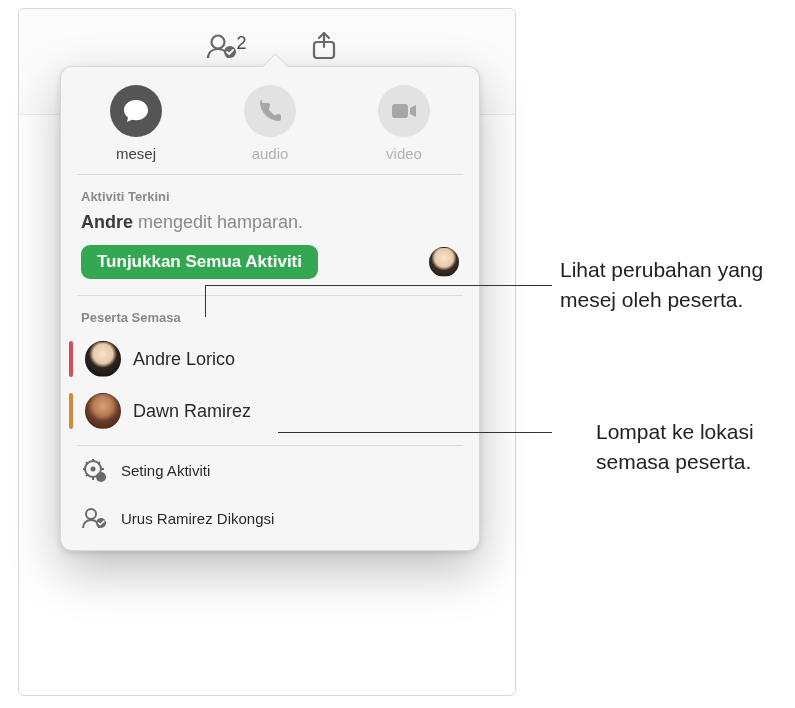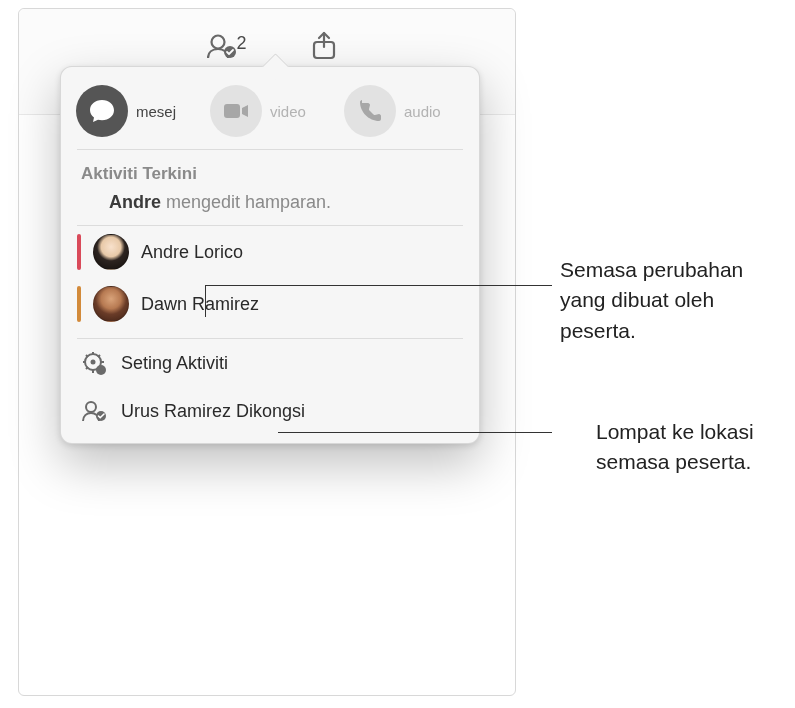--- a/index.html
+++ b/index.html
@@ -72,48 +72,47 @@
     transform: rotate(45deg);
     border-radius: 2px 0 0 0;
   }
   .comm-row {
     display: flex;
     justify-content: space-around;
     padding: 18px 8px 12px 8px;
   }
   .comm-item {
     display: flex;
-    flex-direction: row;
+    flex-direction: column;
     align-items: center;
     gap: 8px;
     width: 120px;
   }
   .comm-circle {
     width: 52px; height: 52px;
     border-radius: 50%;
     display: flex;
     align-items: center;
     justify-content: center;
   }
   .comm-circle.active { background: #555; color: #fff; }
   .comm-circle.inactive { background: #e2e2e2; color: #a7a7a7; }
   .comm-label { font-size: 15px; color: #444; }
   .comm-label.dim { color: #b3b3b3; }
   .divider { height: 1px; background: #dcdcdc; margin: 0 16px; }
   .section-title {
-    font-size: 17px;
+    font-size: 13px;
     font-weight: 600;
     color: #8a8a8a;
     padding: 14px 20px 8px 20px;
   }
   .activity-line {
     font-size: 18px;
     color: #8a8a8a;
     padding: 0 16px 12px 20px;
-    margin-left: 28px;
   }
   .activity-line b { font-weight: 700; color: #3b3b3b; }
   .pill-row {
     display: flex;
     align-items: center;
     justify-content: space-between;
     padding: 0 20px 16px 20px;
   }
   .pill {
     background: #33a852;
@@ -127,41 +126,41 @@
   .mini-avatar {
     width: 30px; height: 30px;
     border-radius: 50%;
     background: radial-gradient(circle at 50% 35%, #f8e1cc 0%, #e8c9a8 40%, #3a2d28 55%, #1b1511 100%);
     border: 1px solid rgba(0,0,0,0.12);
   }
   .participant-row {
     display: flex;
     align-items: center;
     gap: 12px;
-    padding: 8px 16px;
+    padding: 8px 8px;
   }
   .part-bar {
     width: 4px; height: 36px; border-radius: 3px;
   }
   .part-bar.red { background: #d94a5a; }
   .part-bar.orange { background: #d28a3a; }
   .part-avatar {
     width: 36px; height: 36px;
     border-radius: 50%;
     border: 1px solid rgba(0,0,0,0.1);
   }
   .avatar-andre { background: radial-gradient(circle at 50% 35%, #f8e1cc 0%, #e8c9a8 35%, #2d2420 50%, #110d0b 100%); }
   .avatar-dawn { background: radial-gradient(circle at 50% 35%, #d9a37a 0%, #b77a52 35%, #6a3c28 55%, #3b1f14 100%); }
   .part-name { font-size: 18px; color: #2a2a2a; }
   .option-row {
     display: flex;
     align-items: center;
     gap: 14px;
     padding: 11px 20px;
-    font-size: 18px;
+    font-size: 15px;
     color: #2a2a2a;
   }
   .opt-icon {
     width: 26px; height: 26px;
     color: #6a6a6a;
     display: flex;
     align-items: center;
     justify-content: center;
   }
   
@@ -216,48 +215,53 @@
     <div class="comm-item">
       <div class="comm-circle active">
         <svg width="28" height="28" viewBox="0 0 28 28">
             <path d="M14 3C7 3 2 7.5 2 13c0 3 1.5 5.6 4 7.4L5 25l5-2.3c1.3.3 2.6.5 4 .5 7 0 12-4.5 12-10S21 3 14 3z" fill="#fff"></path>
           </svg>
       </div>
       <span class="comm-label">mesej</span>
     </div>
     <div class="comm-item">
       <div class="comm-circle inactive">
+        <svg width="26" height="26" viewBox="0 0 26 26">
+            <path d="M5 2c-1 0-2 1-2 2 0 10 9 19 19 19 1 0 2-1 2-2v-3c0-1-1-2-2-2l-4 1c-1 0-1 0-2-1l-3-3c-1-1-1-1-1-2l1-4c0-1-1-2-2-2H5z" fill="#a7a7a7"></path>
+          </svg>
+      </div>
+      <span class="comm-label dim">audio</span>
+    </div>
+    <div class="comm-item">
+      <div class="comm-circle inactive">
         <svg width="28" height="28" viewBox="0 0 28 28">
             <rect x="2" y="7" width="16" height="14" rx="3" fill="#a7a7a7"></rect>
             <path d="M20 11l6-3v12l-6-3z" fill="#a7a7a7"></path>
           </svg>
       </div>
       <span class="comm-label dim">video</span>
     </div>
-    <div class="comm-item">
-      <div class="comm-circle inactive">
-        <svg width="26" height="26" viewBox="0 0 26 26">
-            <path d="M5 2c-1 0-2 1-2 2 0 10 9 19 19 19 1 0 2-1 2-2v-3c0-1-1-2-2-2l-4 1c-1 0-1 0-2-1l-3-3c-1-1-1-1-1-2l1-4c0-1-1-2-2-2H5z" fill="#a7a7a7"></path>
-          </svg>
-      </div>
-      <span class="comm-label dim">audio</span>
-    </div>
   </div>
 
   <div class="divider"></div>
 
   <div class="section-title">Aktiviti Terkini</div>
 
   <div class="activity-line">
     <b>Andre</b><span> mengedit hamparan.</span>
   </div>
 
+  <div class="pill-row">
+    <span class="pill">Tunjukkan Semua Aktiviti</span>
+    <span class="mini-avatar"></span>
+  </div>
 
   <div class="divider"></div>
 
+  <div class="section-title">Peserta Semasa</div>
 
   <div class="participant-row">
     <div class="part-bar red"></div>
     <div class="part-avatar avatar-andre"></div>
     <span class="part-name">Andre Lorico</span>
   </div>
 
   <div class="participant-row">
     <div class="part-bar orange"></div>
     <div class="part-avatar avatar-dawn"></div>
@@ -286,16 +290,16 @@
           <circle cx="19" cy="17" r="5" fill="#6a6a6a"></circle>
           <path d="M16.5 17l1.7 1.7L22 15" stroke="#fff" stroke-width="1.6" fill="none" stroke-linecap="round"></path>
         </svg>
     </span>
     <span>Urus Ramirez Dikongsi</span>
   </div>
 </div>
 
 <div class="callout-line" style="left:205px; top:285px; width:347px; height:1px;"></div>
 <div class="callout-line" style="left:205px; top:285px; width:1px; height:32px;"></div>
-<div class="callout-text" style="left:560px; top:255px;">Semasa perubahan yang dibuat oleh peserta.</div>
+<div class="callout-text" style="left:560px; top:255px;">Lihat perubahan yang mesej oleh peserta.</div>
 
 <div class="callout-line" style="left:278px; top:432px; width:274px; height:1px;"></div>
 <div class="callout-text" style="left:560px; top:417px;margin-left:36px;">Lompat ke lokasi semasa peserta.</div>
 
 </body></html>

